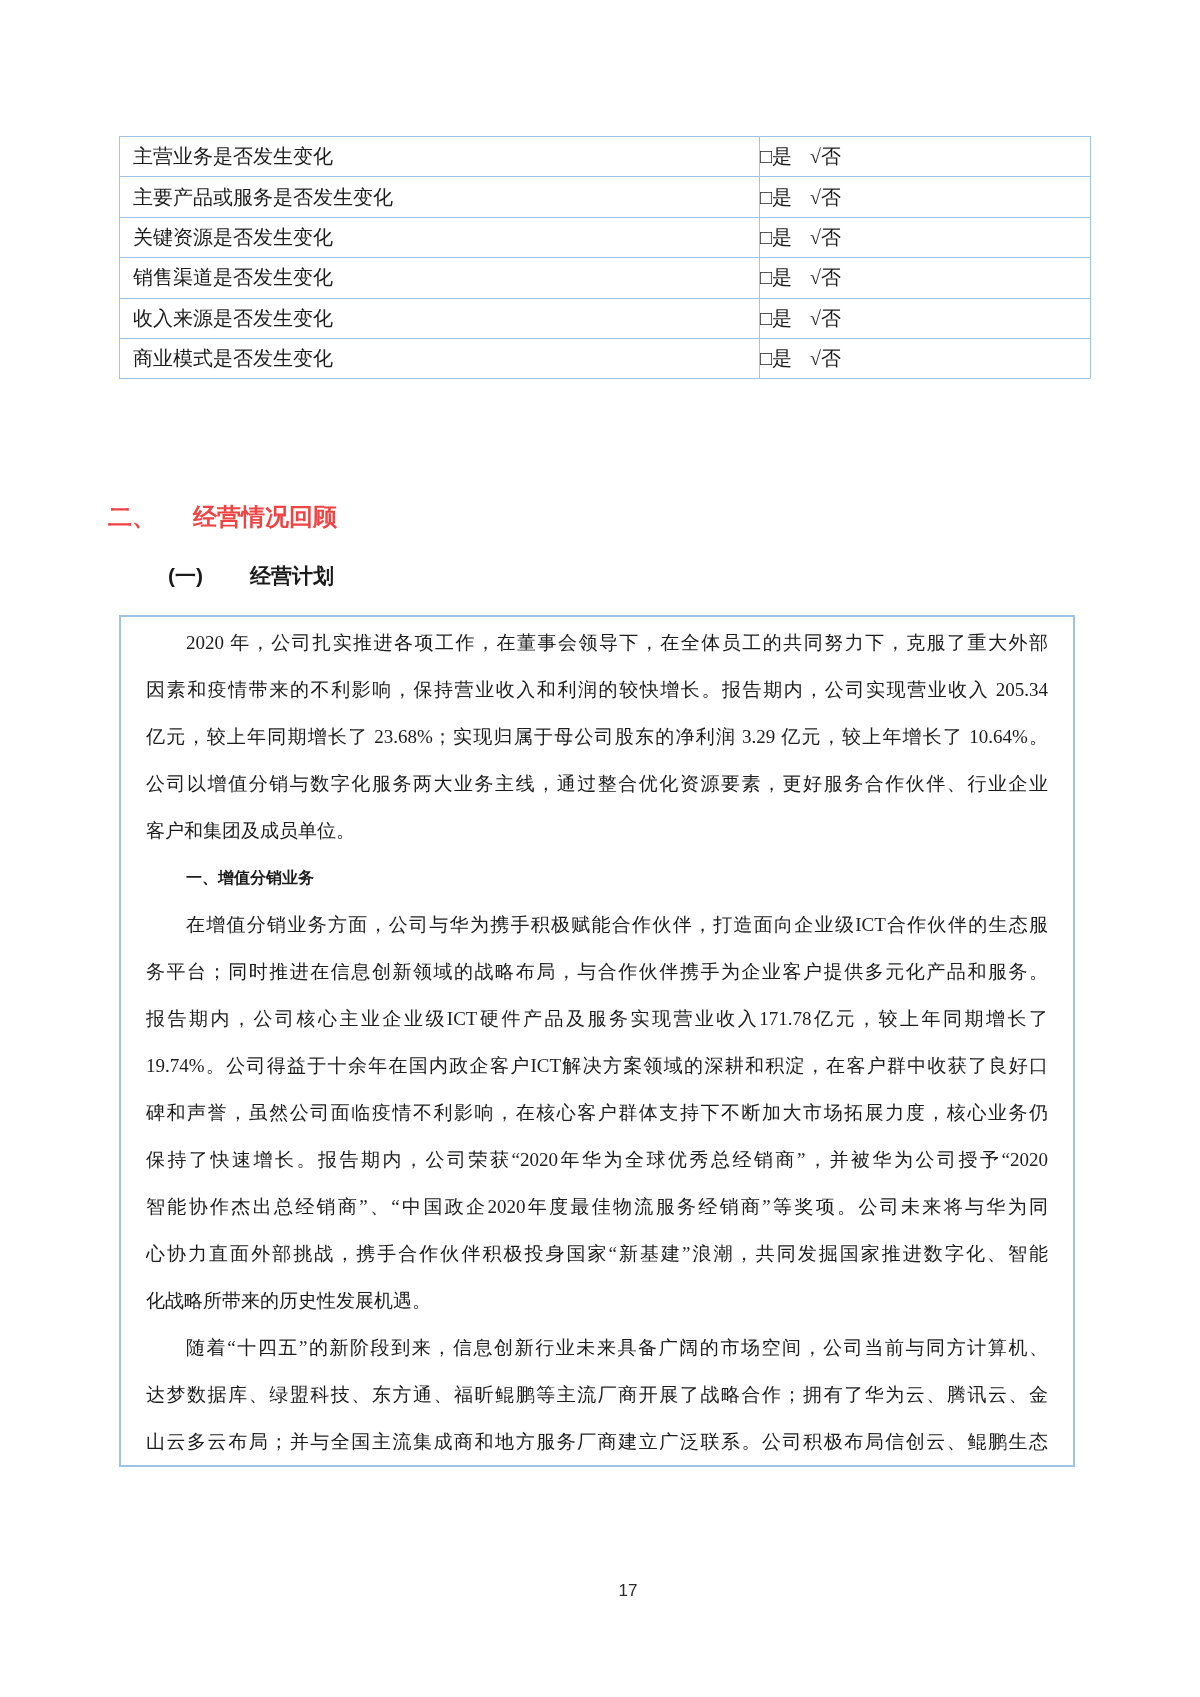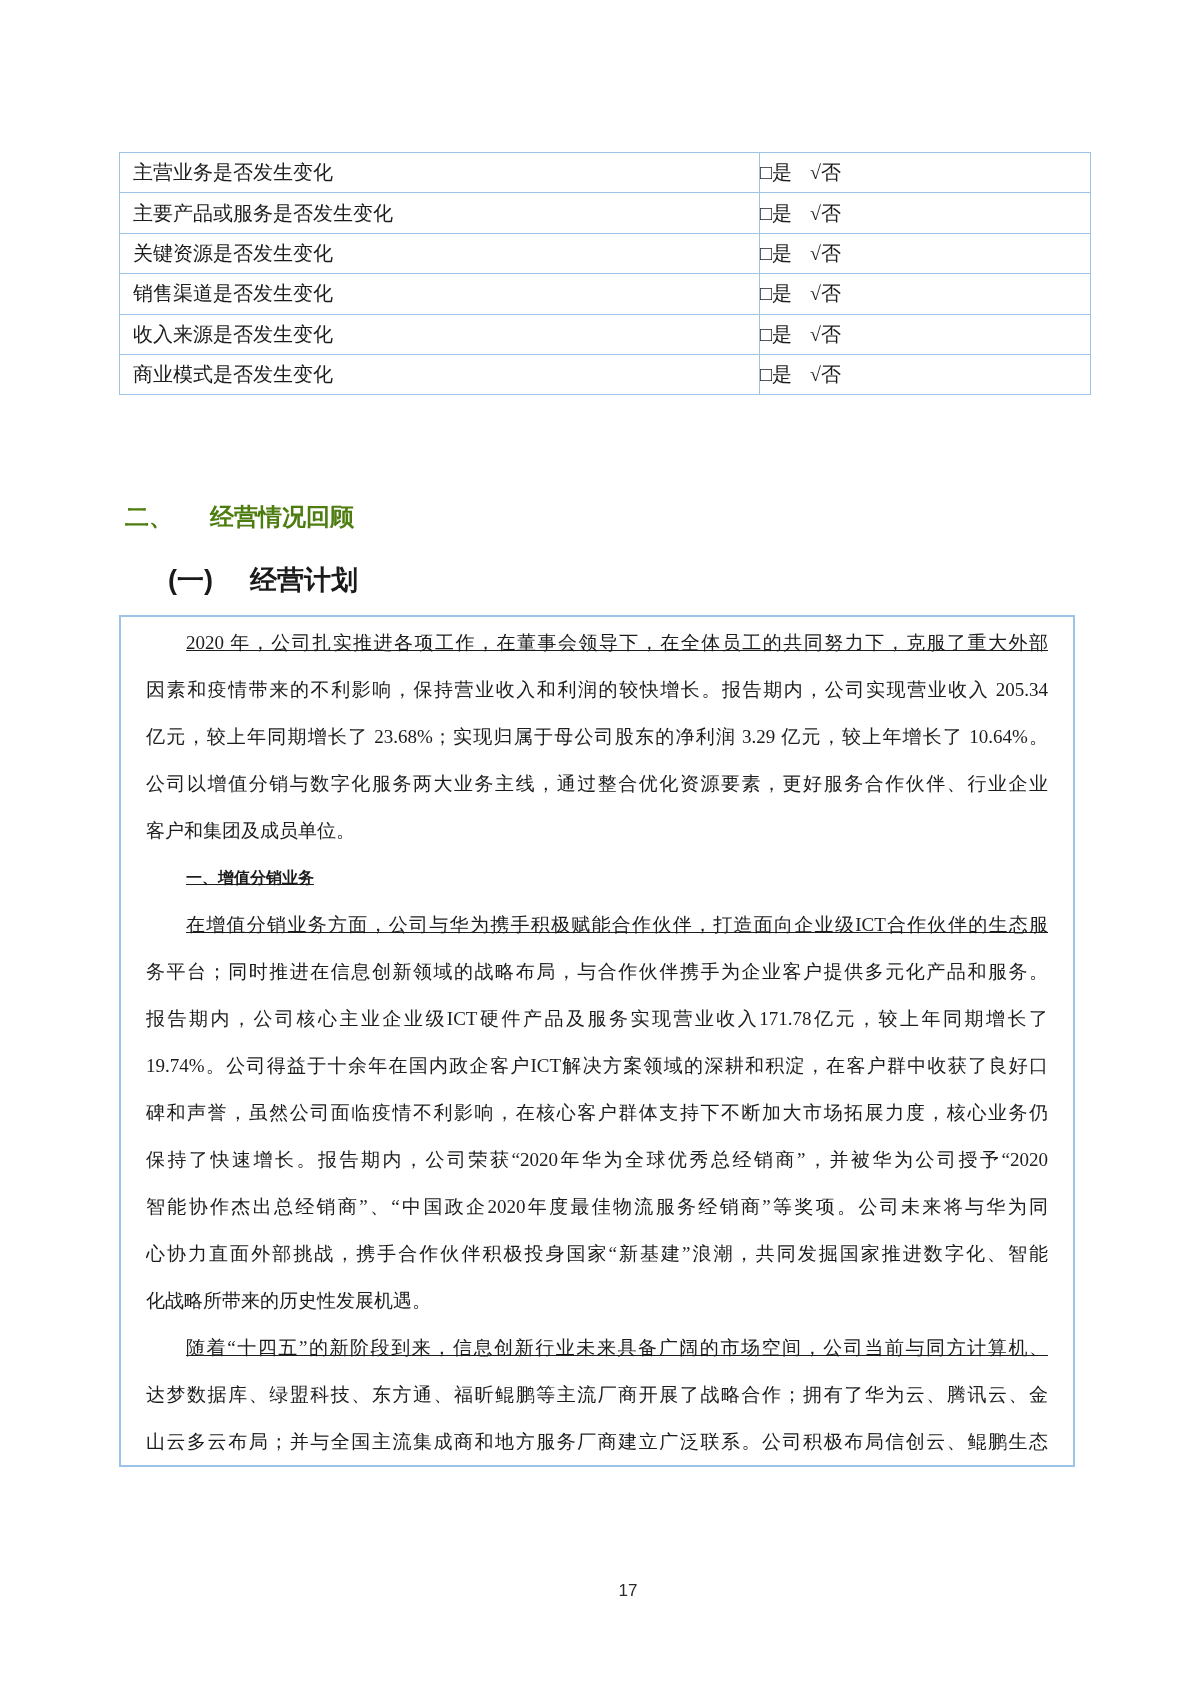--- a/index.html
+++ b/index.html
@@ -4,57 +4,57 @@
 <style>
   html,body { margin:0; padding:0; background:#ffffff; }
   .page {
     position:relative; width:1200px; height:1697px; background:#ffffff;
     font-family:"Liberation Serif","DejaVu Serif",serif; color:#212121;
     overflow:hidden;
   }
 
   
   table.change {
-    position:absolute; left:119px; top:152px; width:956px;
+    position:absolute; left:119px; top:136px; width:956px;
     border-collapse:collapse; table-layout:fixed;
   }
   table.change td {
     border:1.6px solid #9dc3e6; height:39.4px;
     font-size:20px; color:#1c1c1c; overflow:hidden;
   }
   td.qcell { width:626px; padding:0 0 0 13px; text-align:left; }
   td.acell { width:330px; text-align:left; padding:0; }
   td.acell .no-opt { margin-left:18px; }
 
   
   .sec-h {
-    position:absolute; left:125px; top:501px;
+    position:absolute; left:108px; top:501px;
     font-family:Liberation Serif, serif; font-weight:bold;
-    font-size:24px; color:#4d7c0f; white-space:nowrap;
+    font-size:24px; color:#ef4444; white-space:nowrap;
   }
   .sec-h .hnum { display:inline-block; width:85px; }
   .sub-h {
     position:absolute; left:168px; top:562px;
     font-family:"Liberation Sans",sans-serif; font-weight:bold;
-    font-size:27px; color:#1a1a1a; white-space:nowrap;
+    font-size:21px; color:#1a1a1a; white-space:nowrap;
   }
   .sub-h .hnum { display:inline-block; width:82px; }
 
   
   .content-box {
     position:absolute; left:119px; top:615px; width:956px; height:852px;
     border:2px solid #9dc3e6; box-sizing:border-box;
     padding:2px 25px 0 25px; overflow:hidden; background:#ffffff;
   }
   .ln {
     font-size:19px; line-height:47px; height:47px; overflow:hidden;
     color:#1c1c1c; text-align:justify;
   }
   .ln.full { text-align-last:justify; }
-  .ln.indent { text-indent:40px;text-decoration:underline; }
+  .ln.indent { text-indent:40px; }
   .ln.bold {
     font-weight:bold; font-family:"Liberation Sans",sans-serif;
     text-align-last:left; font-size:16px;
   }
 
   
   .page-num {
     position:absolute; left:56px; right:0; top:1581px; text-align:center;
     font-size:17px; color:#2a2a2a;
     font-family:"Liberation Sans","DejaVu Sans",sans-serif;

